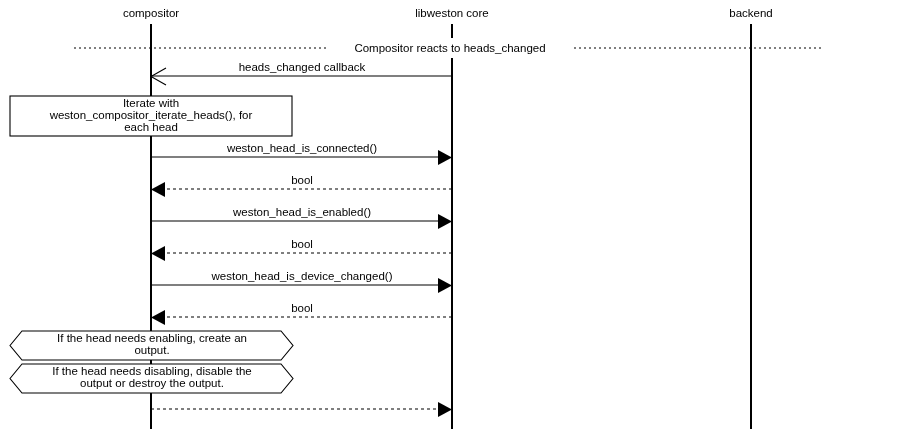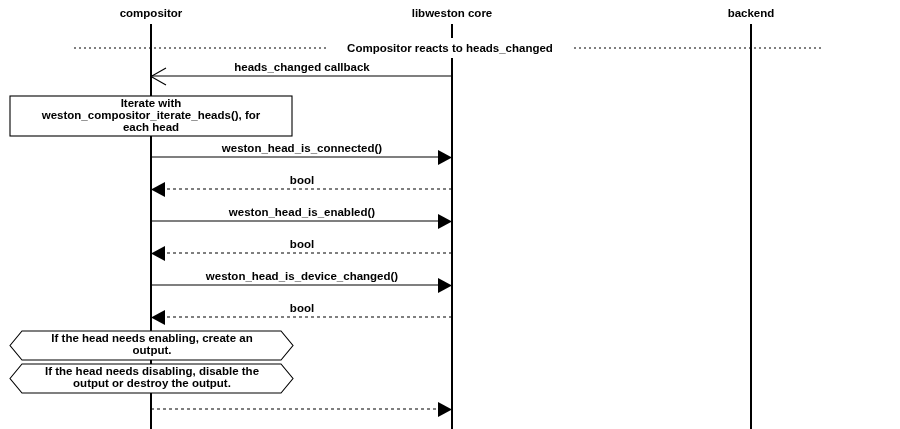--- a/index.html
+++ b/index.html
@@ -7,21 +7,20 @@
     padding: 0;
     background: #ffffff;
   }
   #diagram-root {
     position: relative;
     width: 900px;
     height: 429px;
     background: #ffffff;
     font-family: "Liberation Sans", sans-serif;
     overflow: hidden;
-    font-weight: bold;
   }
   #diagram-svg {
     position: absolute;
     top: 0;
     left: 0;
     width: 900px;
     height: 429px;
     display: block;
   }
   .lifeline-title {

